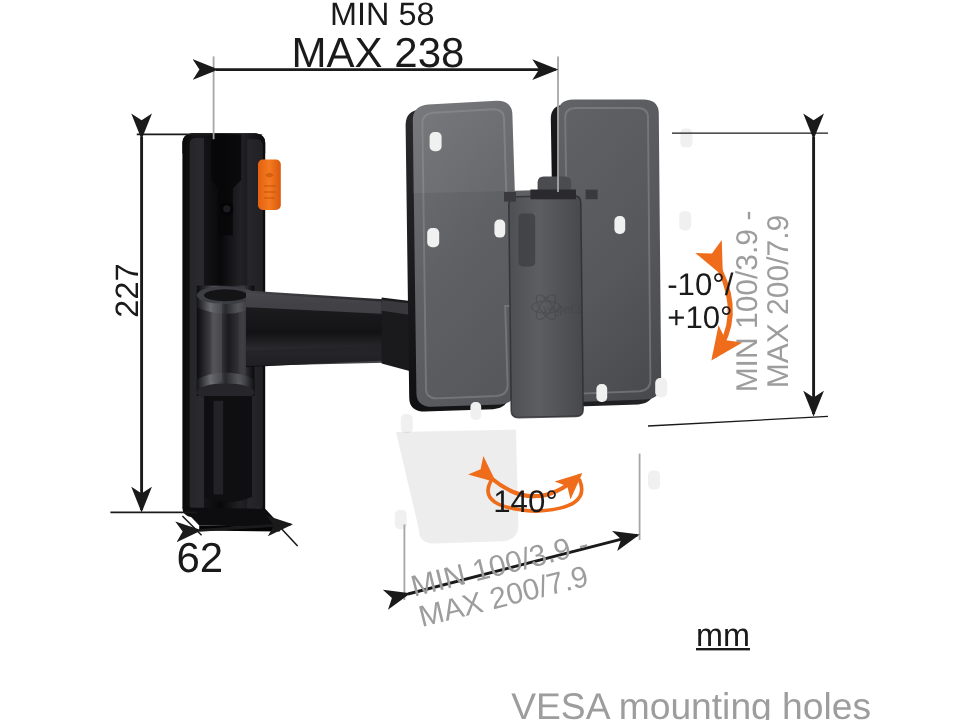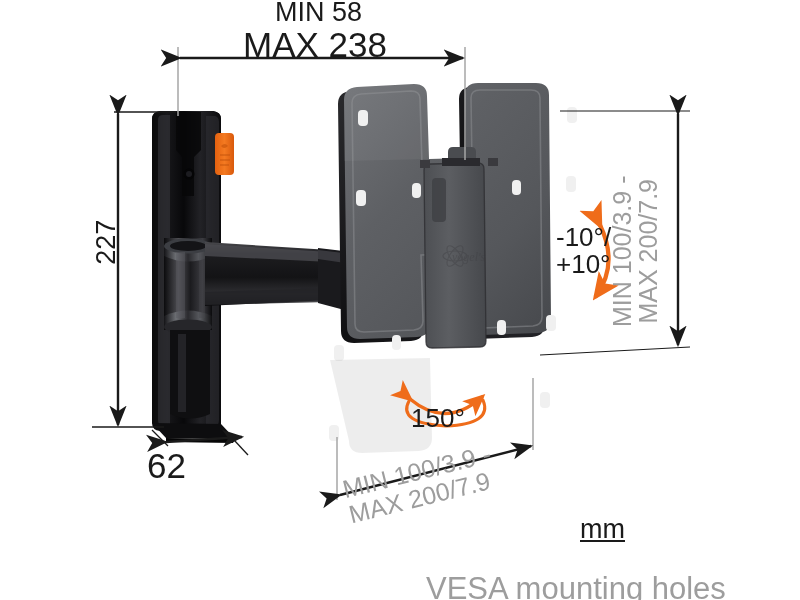--- a/index.html
+++ b/index.html
@@ -310,21 +310,21 @@
 
   <div class="lbl lbl-black" id="lbl-max238">MAX 238</div>
 
   <div class="lbl lbl-black" id="lbl-227">227</div>
 
   <div class="lbl lbl-black" id="lbl-62">62</div>
 
   <div class="lbl lbl-black" id="lbl-tilt">-10°/
 +10°</div>
 
-  <div class="lbl lbl-black" id="lbl-120">150°</div>
+  <div class="lbl lbl-black" id="lbl-120">140°</div>
 
   <div class="lbl lbl-gray" id="lbl-vesa-right">MIN 100/3.9 -
 MAX 200/7.9</div>
 
   <div class="lbl lbl-gray" id="lbl-vesa-bottom">MIN 100/3.9 -
 MAX 200/7.9</div>
 
   <div class="lbl lbl-black" id="lbl-mm">mm</div>
 
   <div class="lbl lbl-gray" id="lbl-vesa-holes">VESA mounting holes</div>

